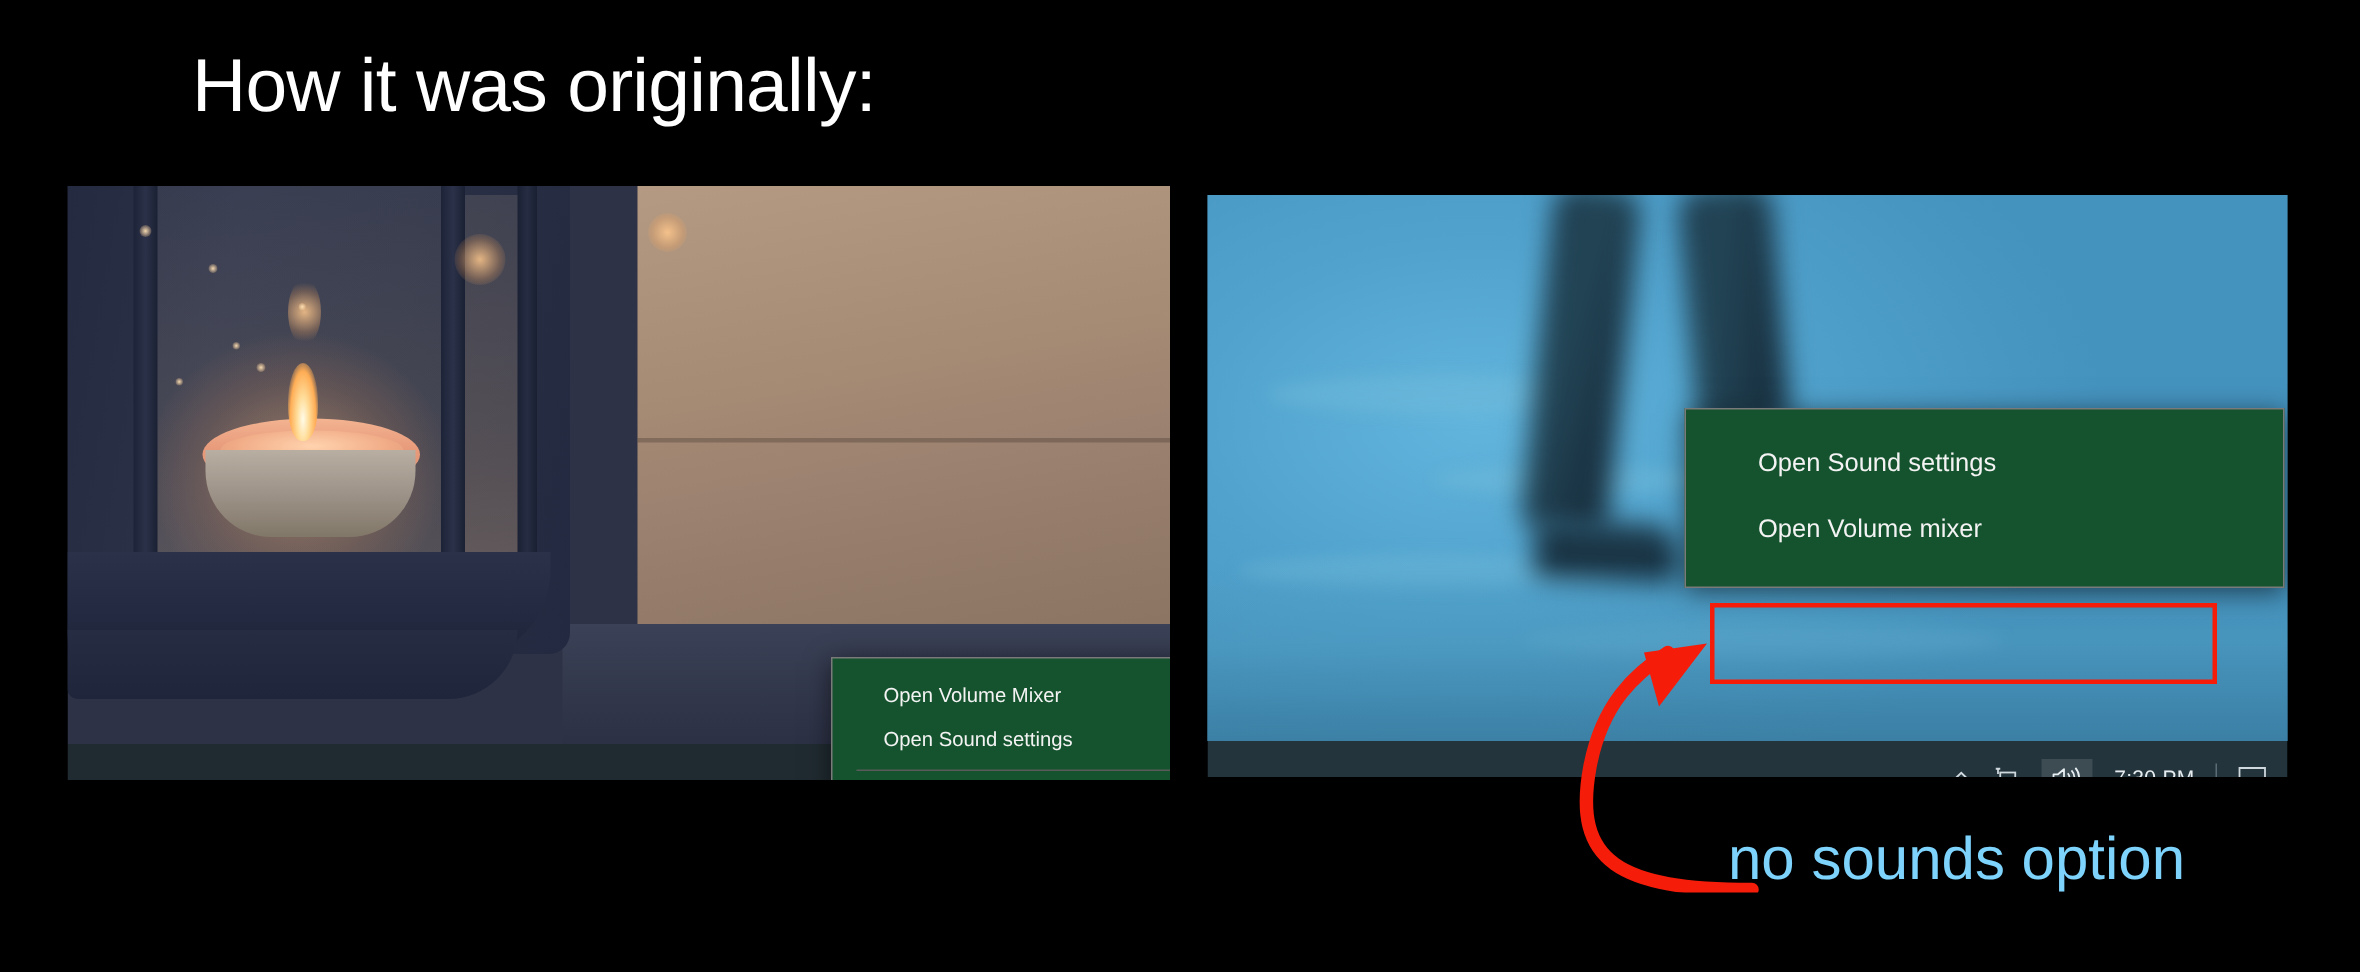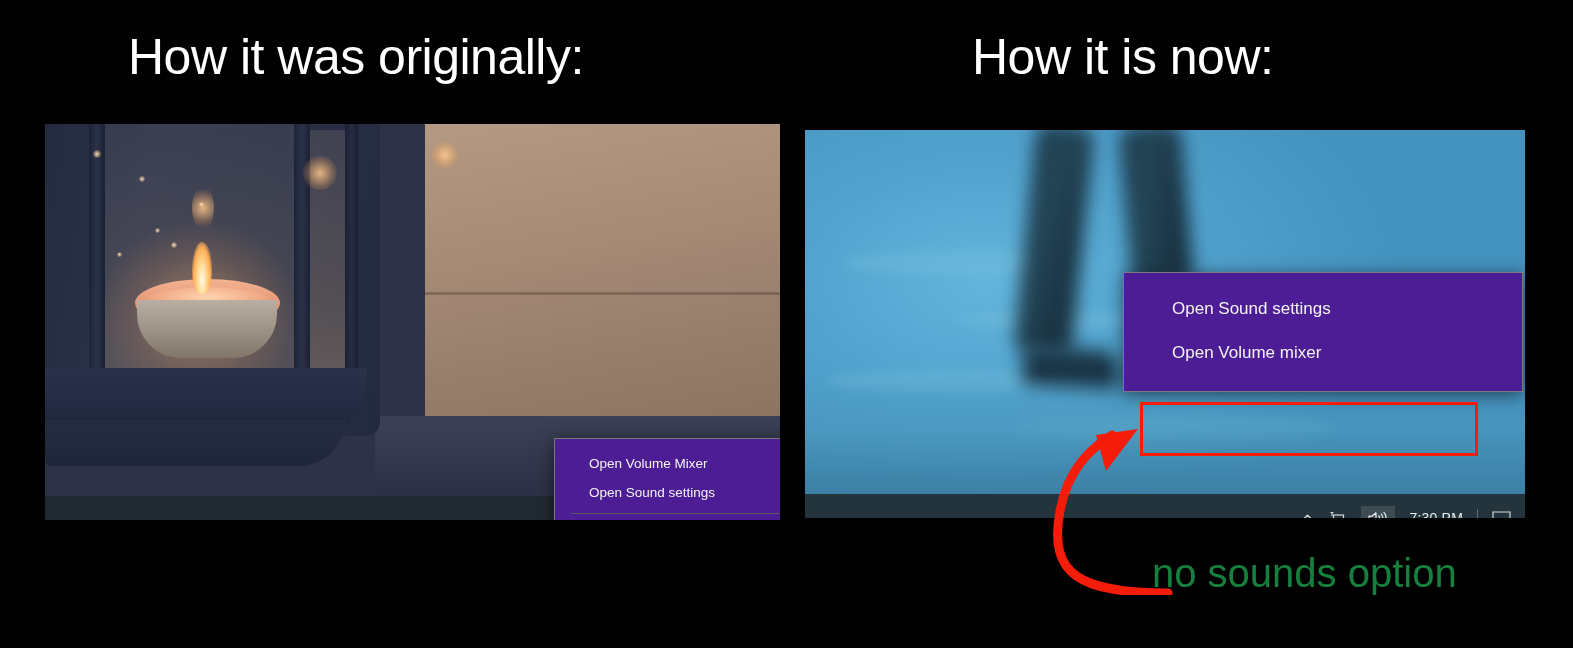--- a/index.html
+++ b/index.html
@@ -185,21 +185,21 @@
   }
   .tray-icon { display: flex; align-items: center; justify-content: center; }
   .tray-clock { white-space: nowrap; letter-spacing: 0.2px; }
   .tray-sep { width: 1px; height: 18px; background: rgba(200,215,225,0.35); }
   .tray-hot { background: rgba(255,255,255,0.12); padding: 0 6px; height: 100%;
               display: flex; align-items: center; }
 
   
   .ctxmenu {
     position: absolute;
-    background: #4c1d95;
+    background: #14532d;
     border: 1px solid #7a7a7a;
     box-shadow: 0 3px 16px rgba(0,0,0,0.55);
     color: #f2f2f2;
     font-family: "Liberation Sans", sans-serif;
   }
   #ctxmenu-left  { left: 509px; top: 314px; width: 270px; padding: 10px 0 12px 0; }
   #ctxmenu-right { left: 1123px; top: 272px; width: 398px; padding: 14px 0 16px 0; }
 
   .ctx-item {
     display: flex; align-items: center; justify-content: space-between;
@@ -220,39 +220,38 @@
   #highlight-box {
     position: absolute;
     left: 1140px; top: 402px; width: 338px; height: 54px;
     border: 3px solid #f51d0a;
     box-sizing: border-box;
     pointer-events: none;
   }
   #annotation-text {
     position: absolute;
     left: 1152px; top: 553px;
-    color: #15803d;
+    color: #7dd3fc;
     font-family: "Liberation Sans", sans-serif;
     font-size: 40px;
     white-space: nowrap;
     line-height: 1;
   }
   #arrow-svg {
     position: absolute; left: 1020px; top: 425px;
     width: 200px; height: 170px;
     pointer-events: none;
   }
 </style>
 </head>
 <body>
 
 <div class="stage">
 
   <div class="heading" id="heading-left">How it was originally:</div>
-  <div class="heading" id="heading-right">How it is now:</div>
 
   <div class="panel" id="panel-left">
 
     <div class="wall-left">
       <div class="wall-left-wall"></div>
       <div class="wall-left-floor"></div>
 
       <div class="lantern">
         <div class="lantern-body"></div>
         <div class="lantern-glass"></div>

